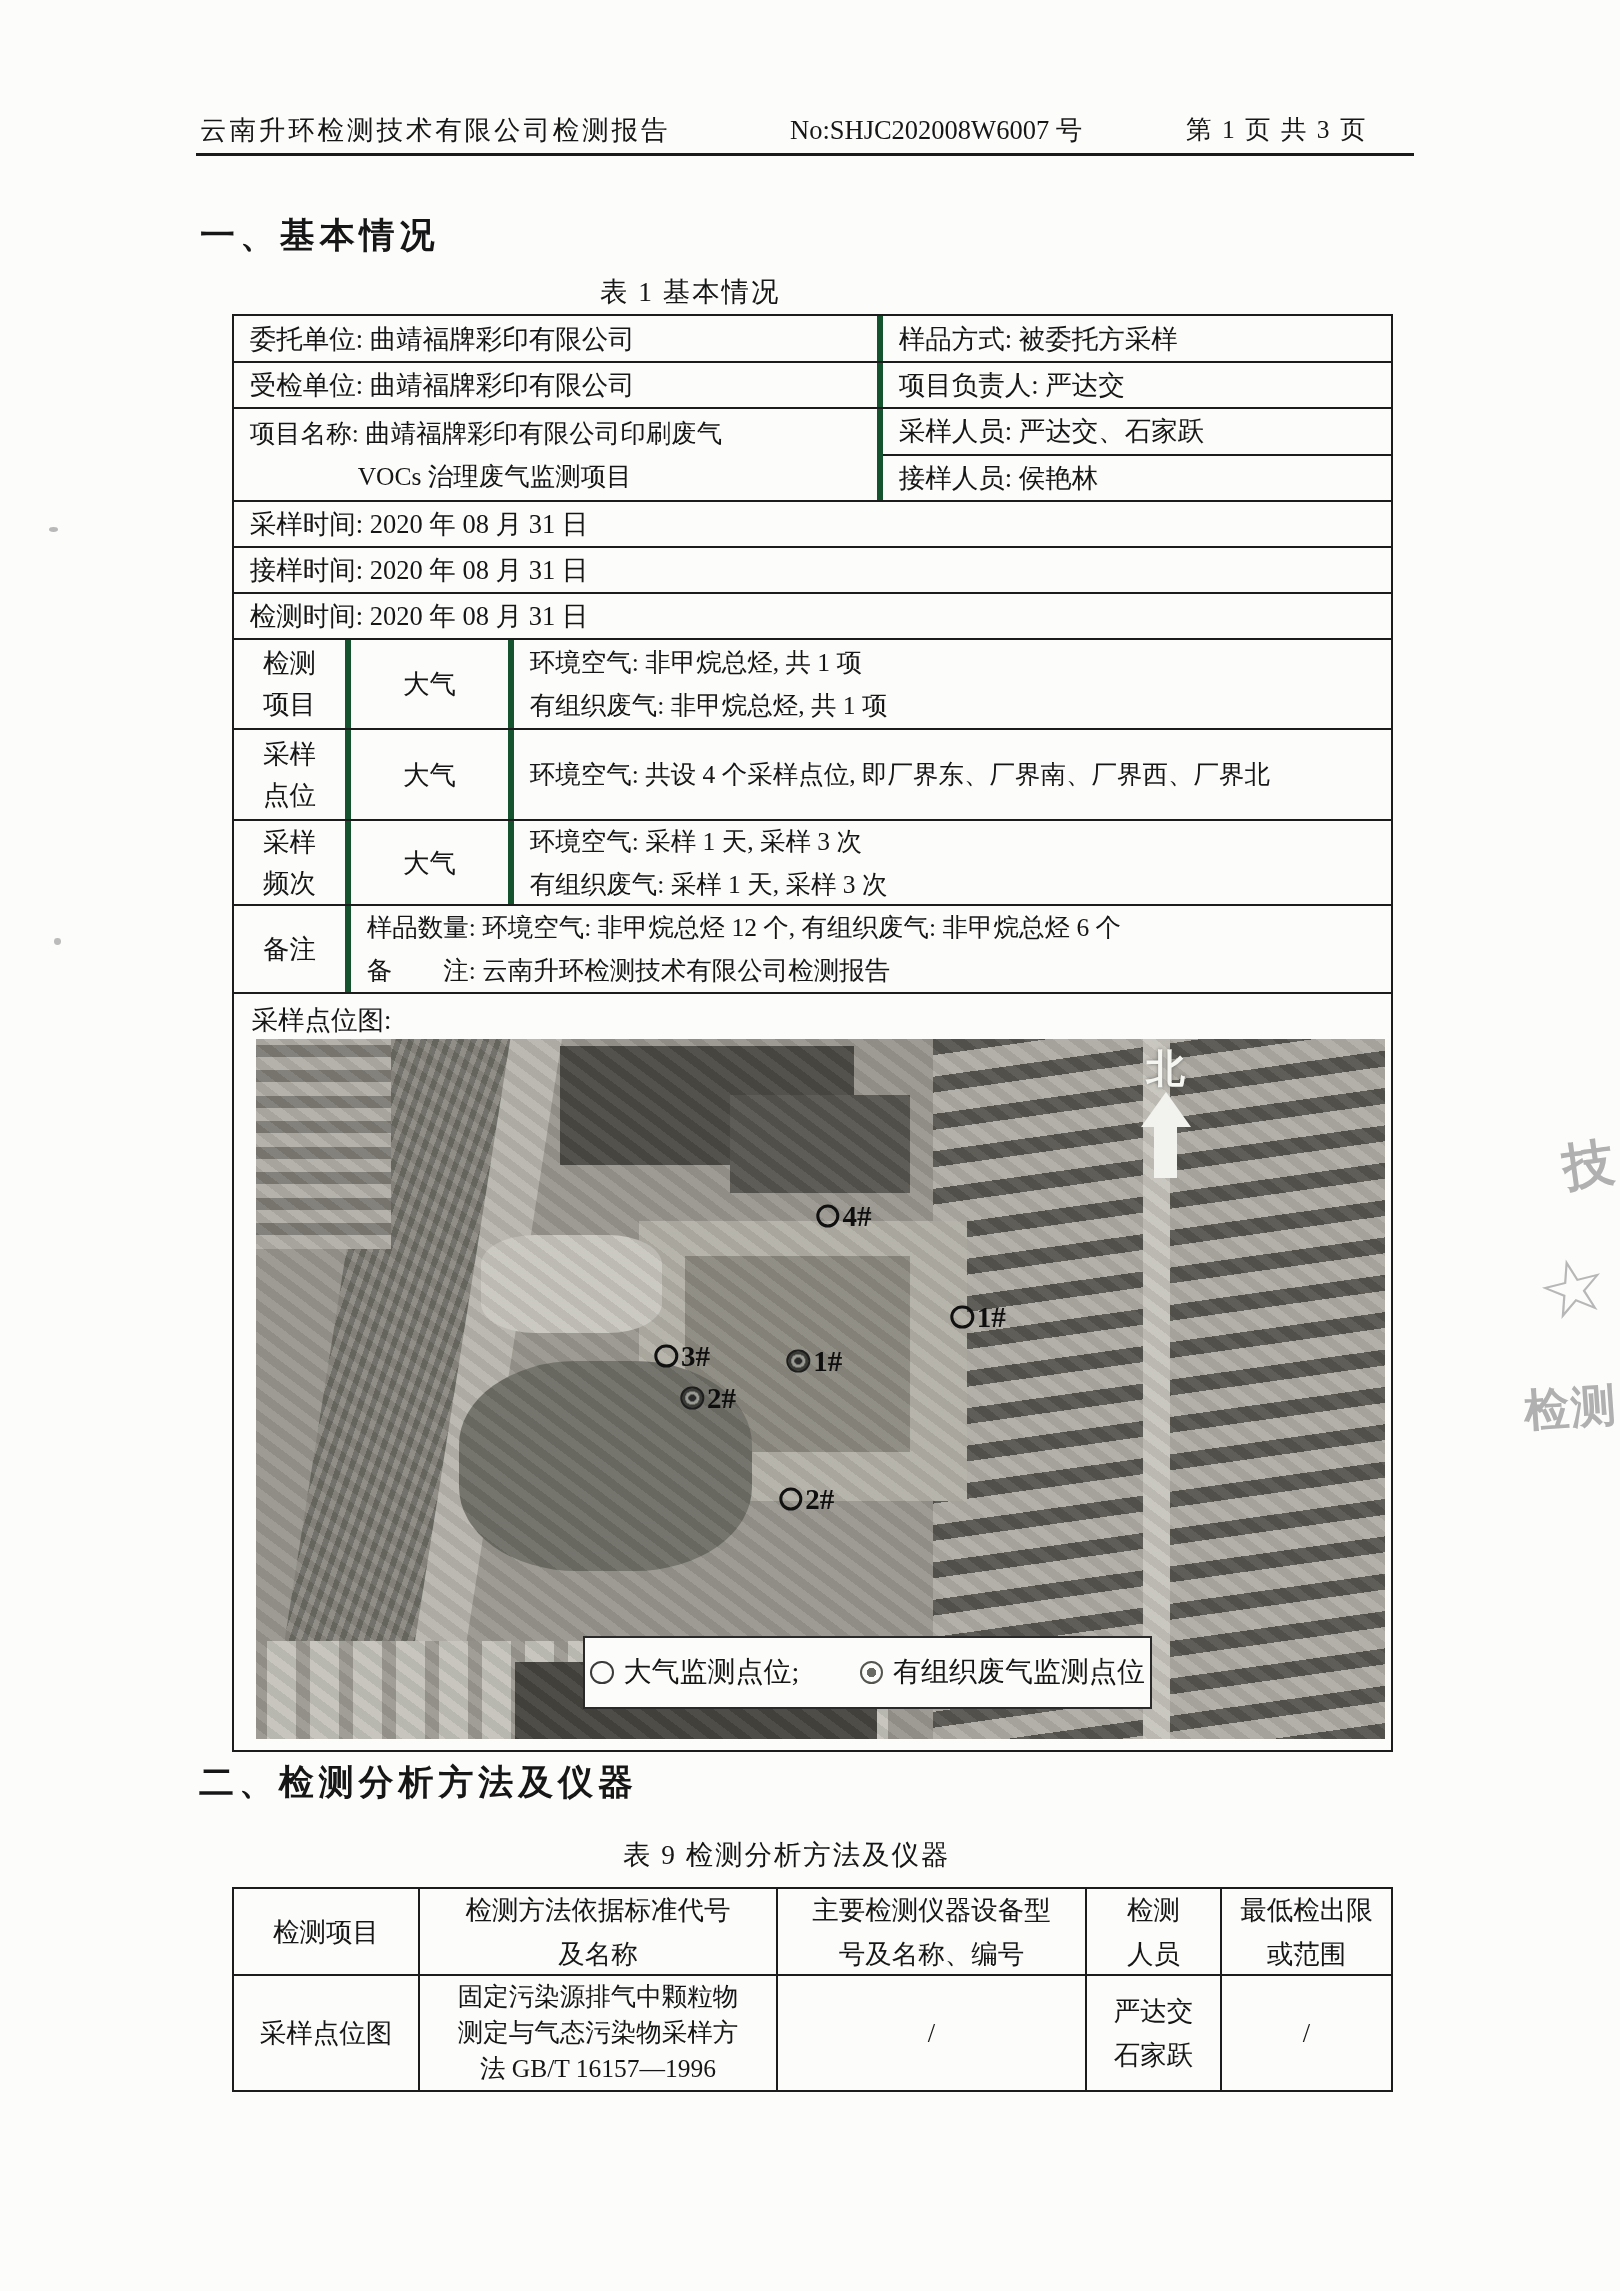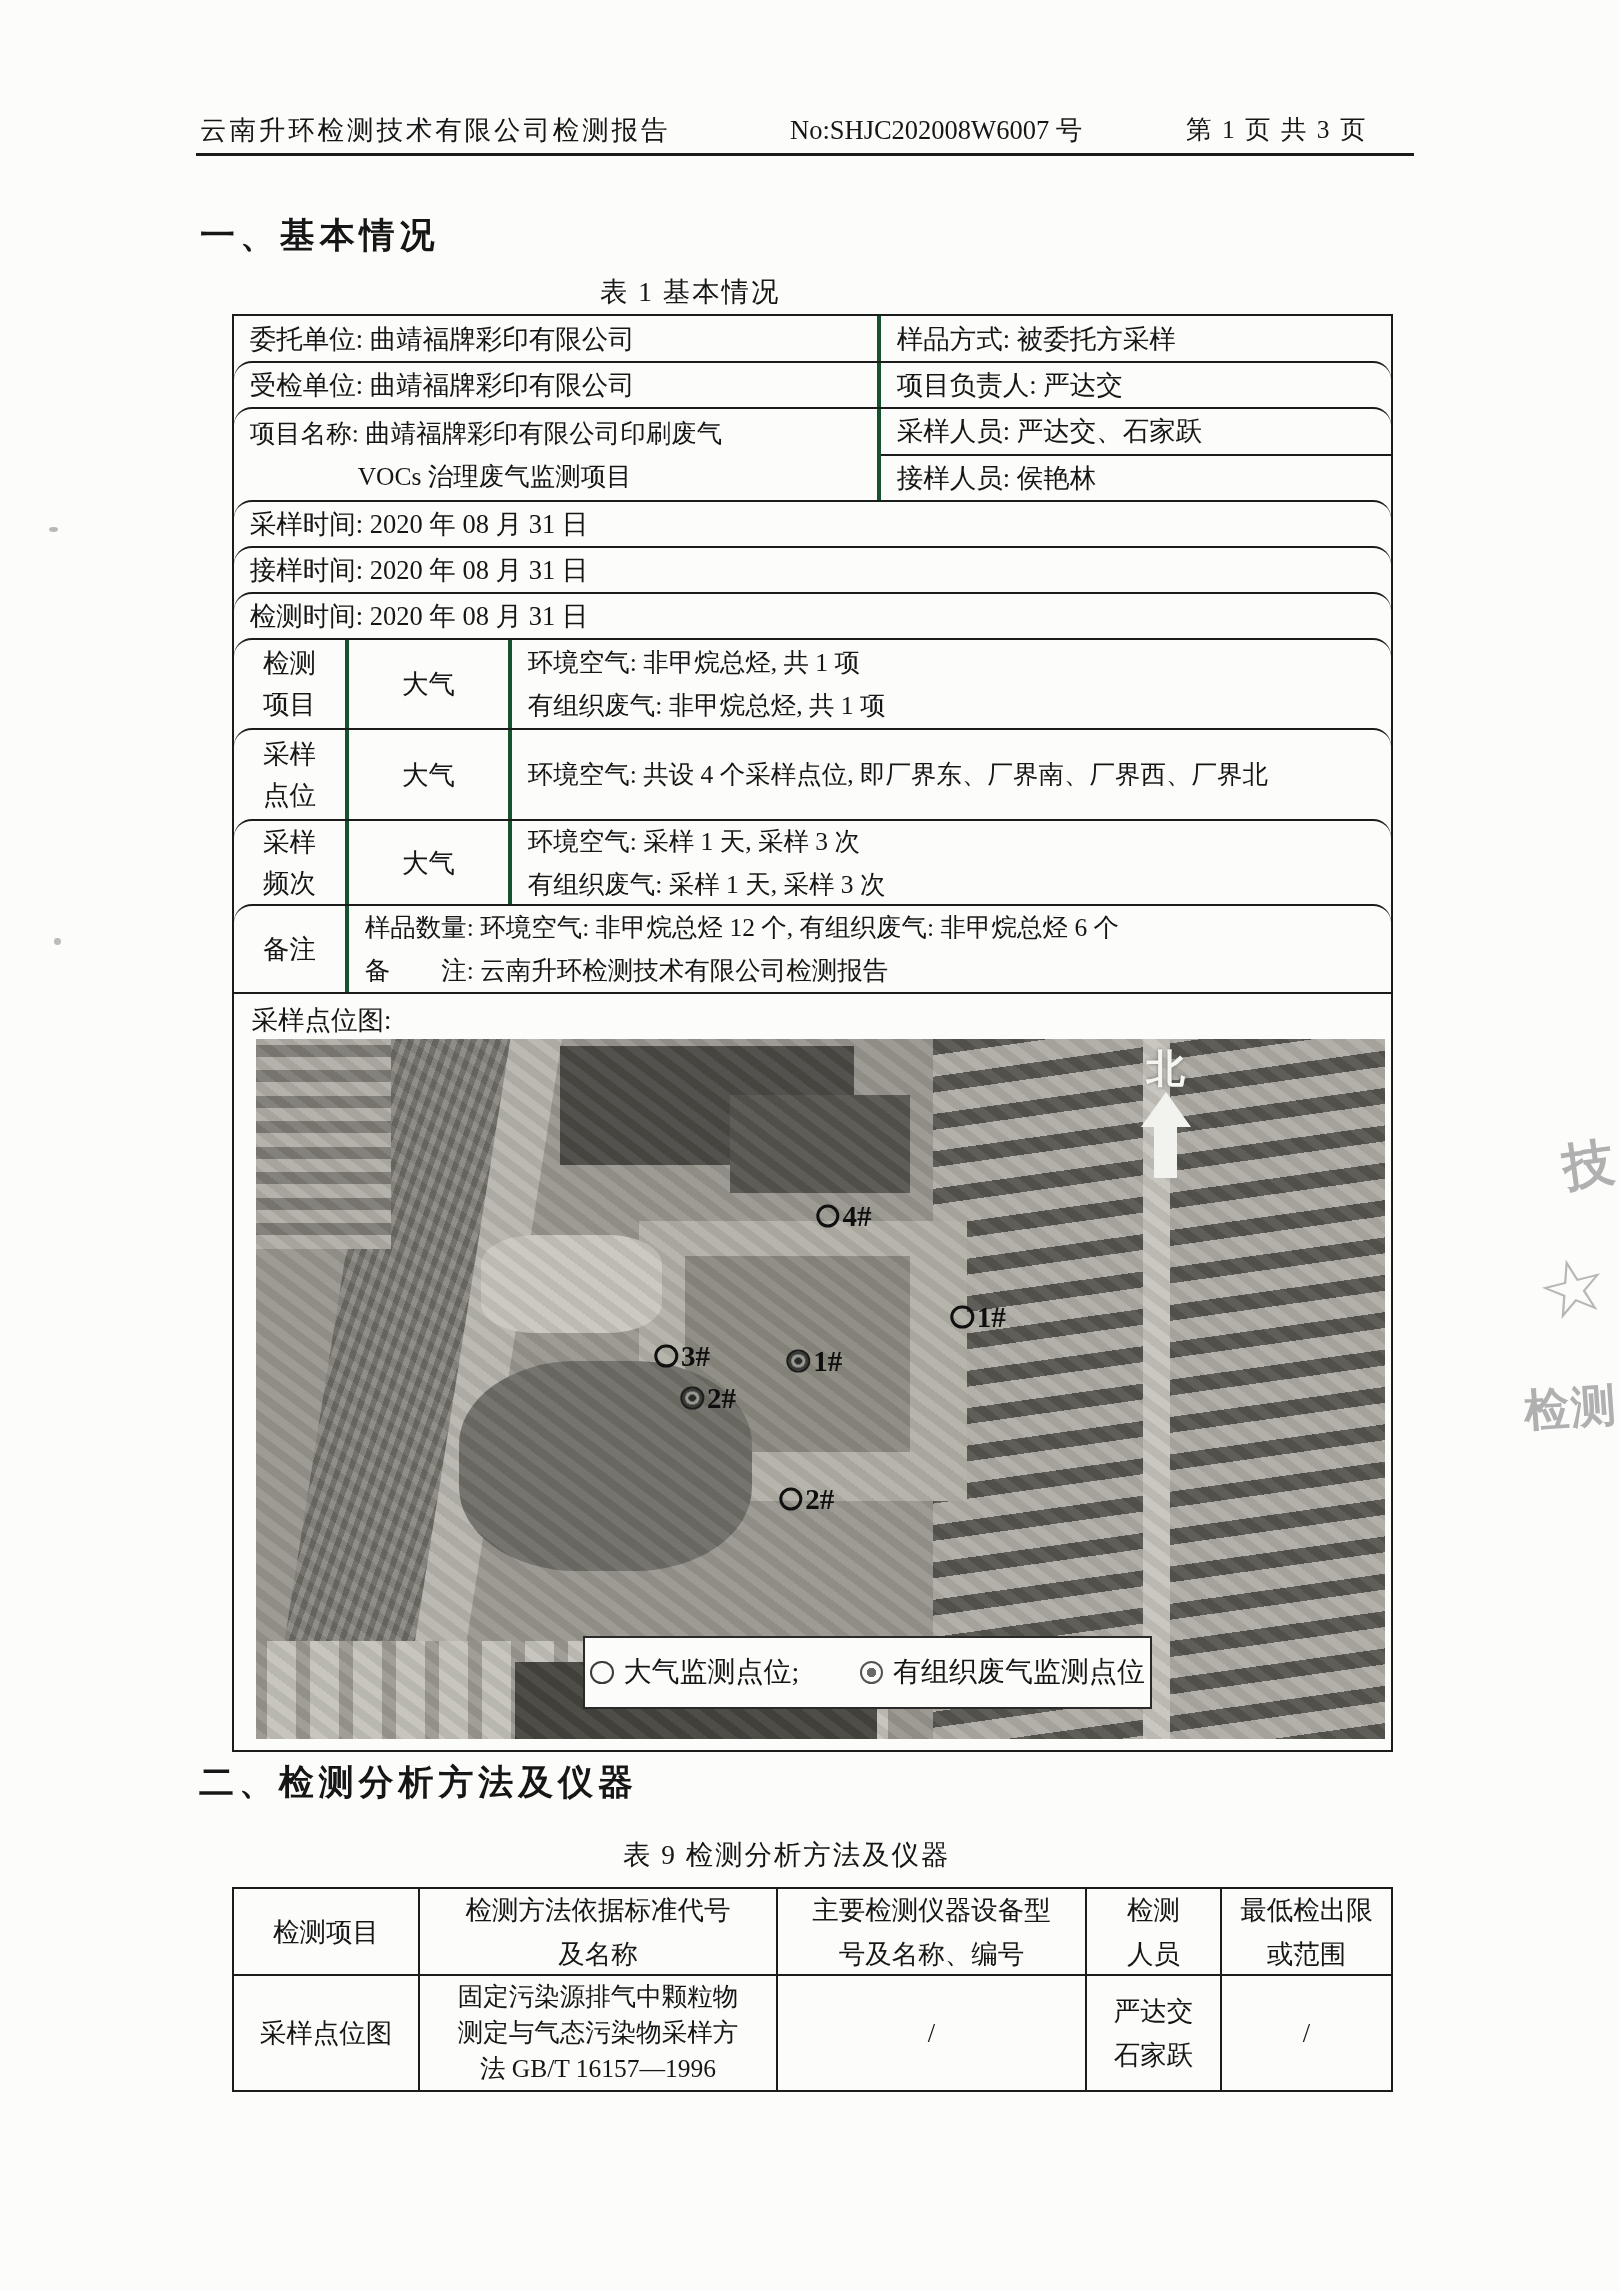--- a/index.html
+++ b/index.html
@@ -17,24 +17,24 @@
   
   .sec-heading{font-size:35px;font-weight:bold;letter-spacing:4.9px;}
   .sec1{left:200px;top:212px;}
   .sec2{left:199px;top:1759px;}
   .tbl-caption{font-size:27.4px;letter-spacing:2px;}
   .cap1{left:600px;top:274px;}
   .cap2{left:623px;top:1837px;}
 
   
   .table1{left:232px;top:314px;width:1161px;height:1438px;border:2.9px solid #1c1c1c;box-sizing:border-box;}
-  .t1r{display:flex;border-top:2px solid #1c1c1c;box-sizing:border-box;border-radius:18px;}
+  .t1r{display:flex;border-top:2px solid #1c1c1c;box-sizing:border-box;}
   .t1r.first{border-top:none;}
   .cell{padding:0 15.7px;display:flex;align-items:center;font-size:26.5px;box-sizing:border-box;overflow:hidden;white-space:nowrap;}
-  .bl{border-left:4px solid #14532d;}
+  .bl{border-left:6px solid #14532d;}
   .w-left{width:643px;}
   .grow{flex:1;}
   .lines{flex-direction:column;align-items:flex-start;justify-content:center;line-height:43px;font-size:25.5px;}
   .lines .ln2-indent{margin-left:108px;}
   .lab{width:111px;flex-direction:column;justify-content:center;align-items:center;line-height:41px;padding:0 3.9px;}
   .cat{width:163px;justify-content:center;}
   .subrows{flex-direction:column;padding:0;align-items:stretch;justify-content:space-between;}
   .subrow{flex:1;display:flex;align-items:center;padding:0 15.7px;box-sizing:border-box;}
   .subrow + .subrow{border-top:2px solid #1c1c1c;}
 

